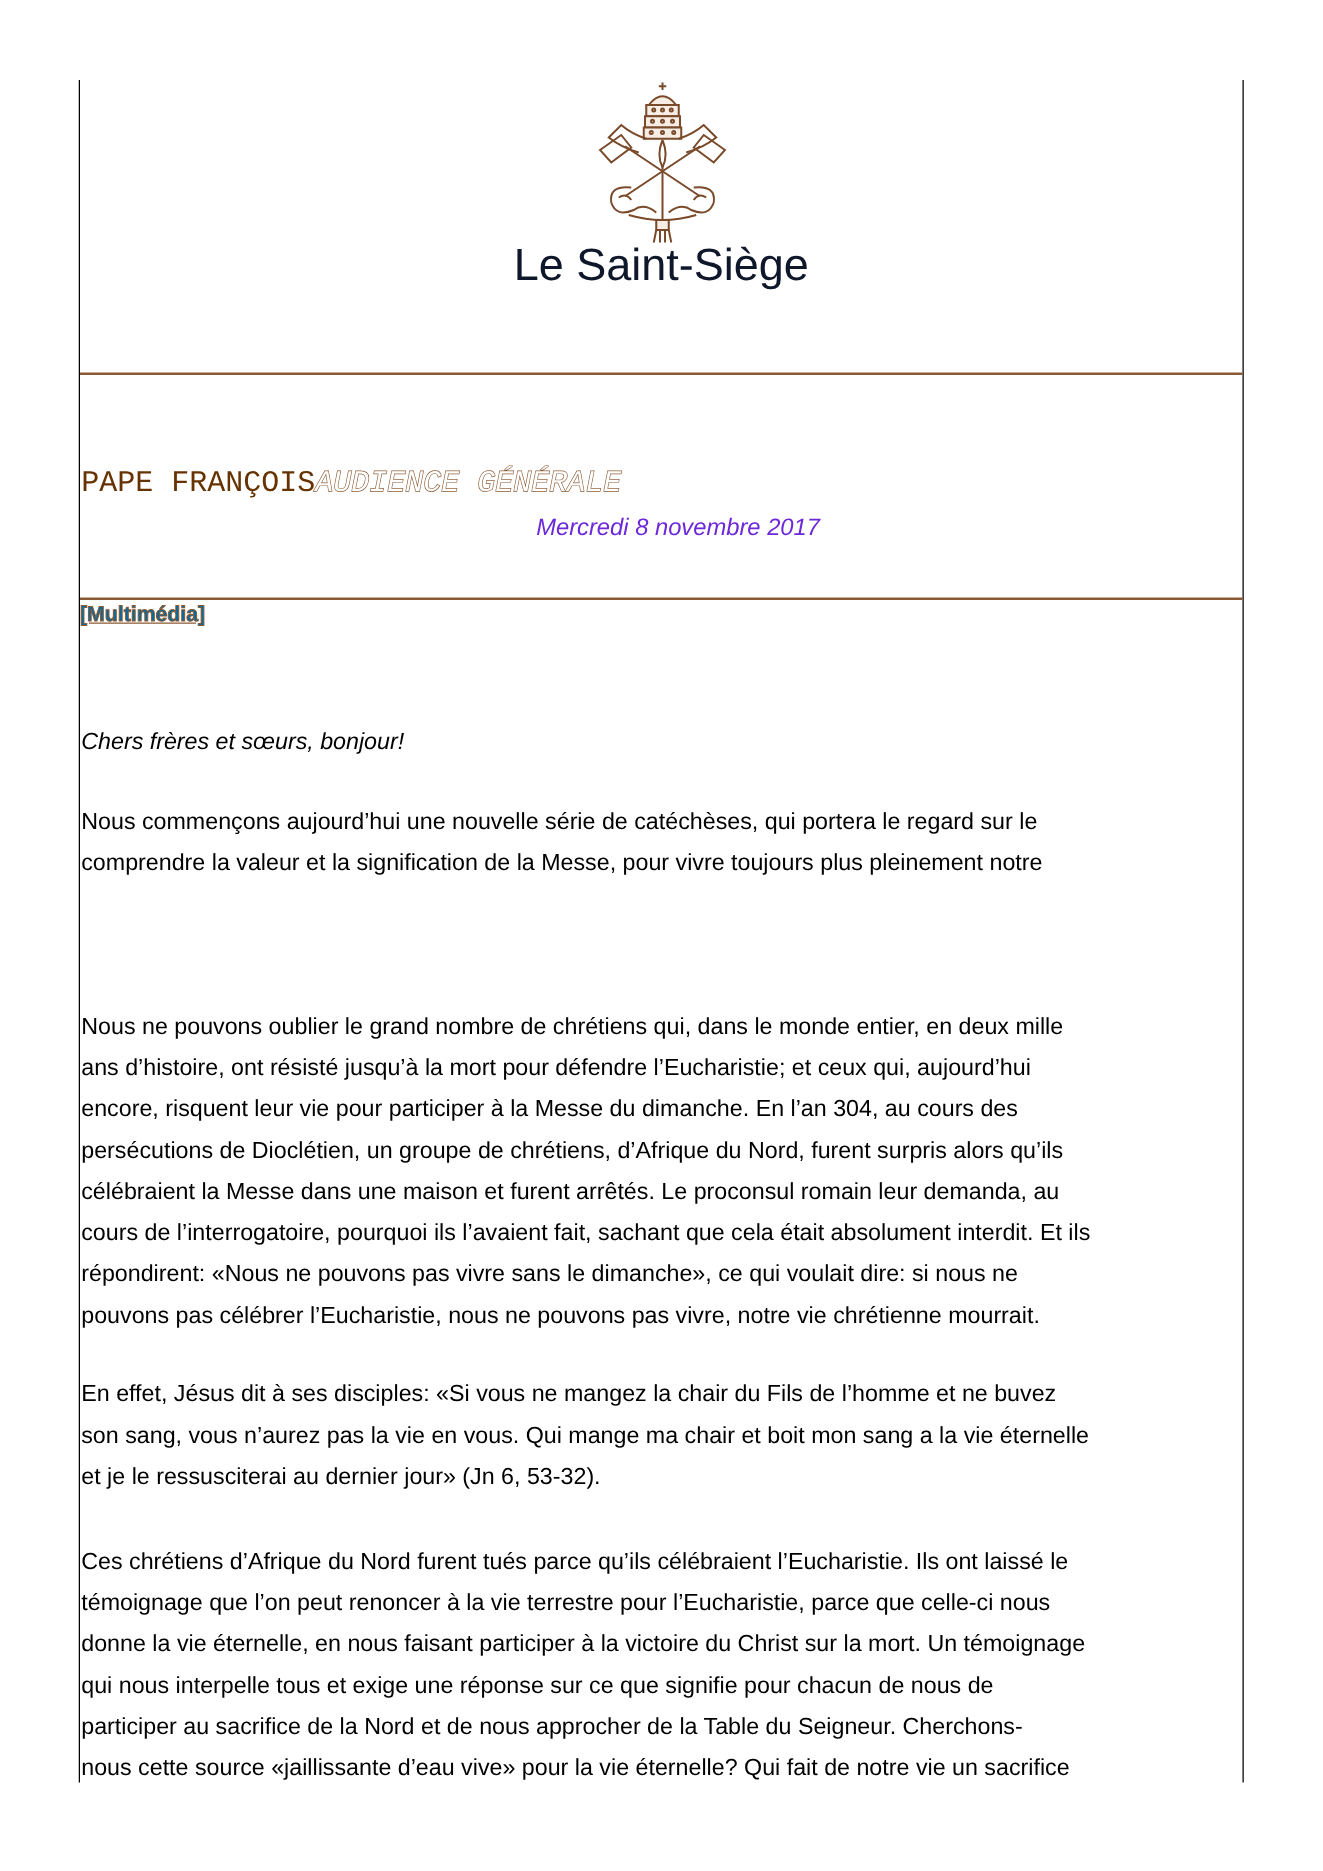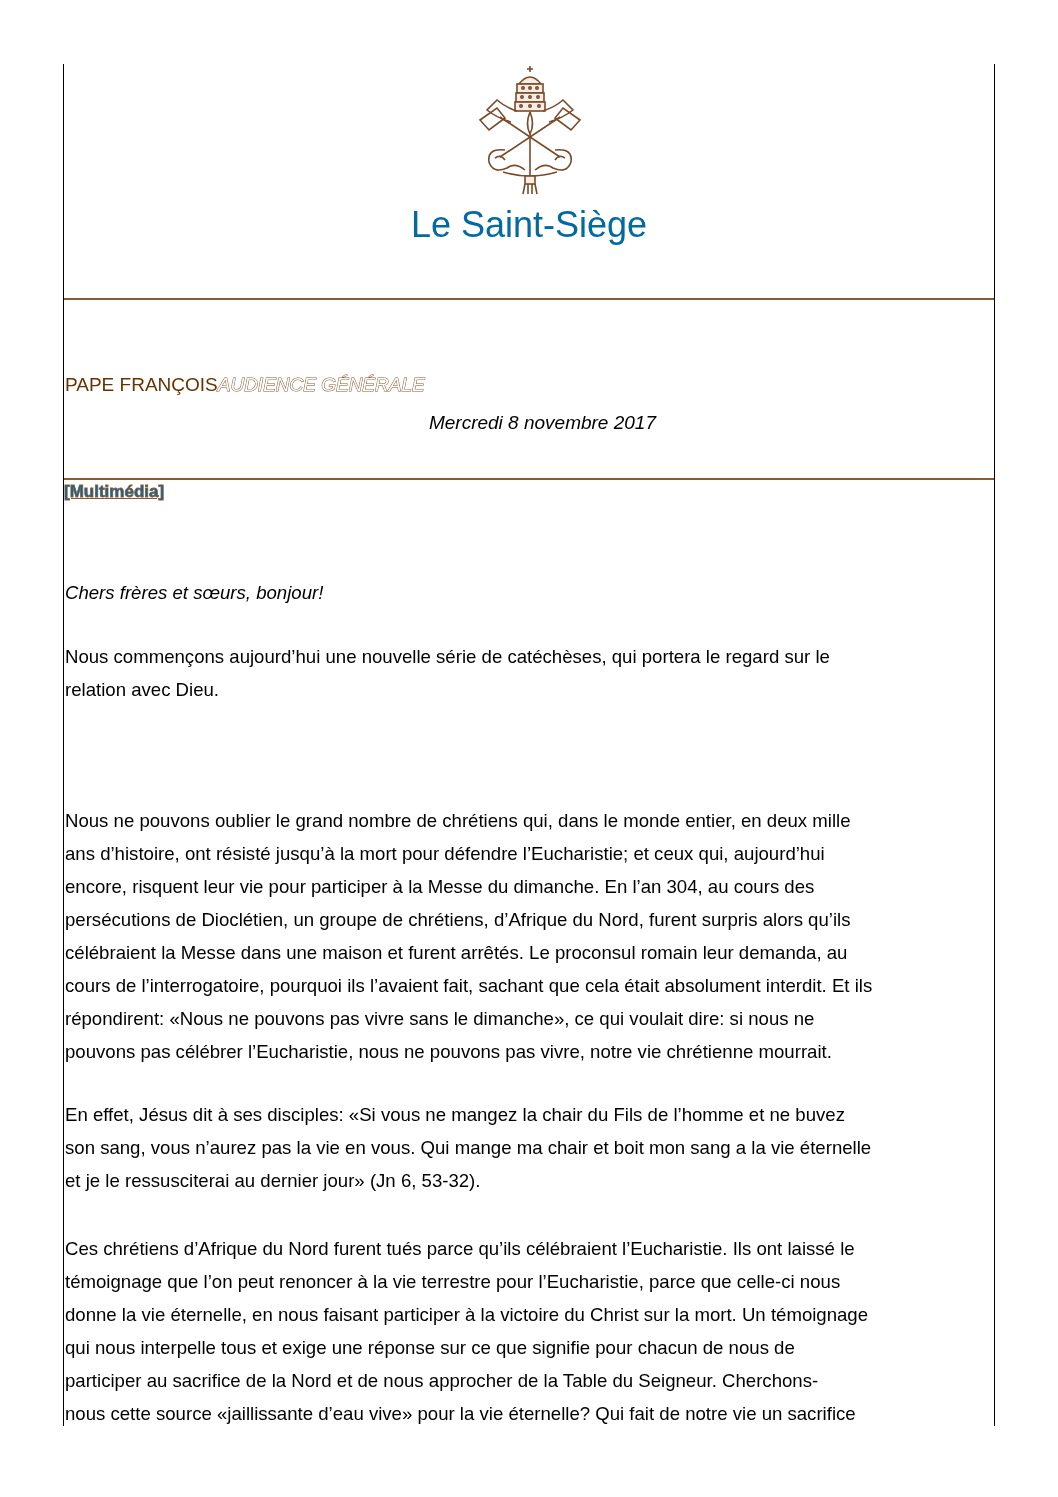--- a/index.html
+++ b/index.html
@@ -3,39 +3,39 @@
   <meta charset="utf-8">
   <style>
     html, body { margin: 0; padding: 0; background: #ffffff; }
     body { width: 1058px; height: 1497px; position: relative; overflow: hidden; }
     .frame {
       position: absolute; left: 63px; top: 64px; width: 930px; height: 1362px;
       border-left: 1.5px solid #000; border-right: 1.5px solid #000;
     }
     .emblem { position: absolute; left: 475px; top: 62px; width: 110px; height: 135px; }
     .site-title {
-      position: absolute; left: 0; right: 0; top: 204px; text-align: center;
-      font-family: "Liberation Sans", sans-serif; font-size: 36px; color: #0369a1;
+      position: absolute; left: 0; right: 0; top: 191px; text-align: center;
+      font-family: "Liberation Sans", sans-serif; font-size: 36px; color: #0f172a;
     }
     .rule { position: absolute; left: 64px; width: 930px; height: 2px; background: #8a5a33; }
     .rule.r1 { top: 298px; }
     .rule.r2 { top: 478px; }
     .heading-line {
       position: absolute; left: 65px; top: 374px;
-      font-family: Liberation Sans, sans-serif; font-size: 19px; color: #663300;
+      font-family: Liberation Mono, monospace; font-size: 24px; color: #663300;
     }
     .heading-line .audience {
       font-style: italic; color: #fff;
       -webkit-text-stroke: 1px #8a5a33; paint-order: stroke;
       text-shadow: 0 0 0 #8a5a33;
       color: #ffffff;
     }
     .date {
       position: absolute; left: 0; width: 656px; top: 412px; text-align: right;
-      font-family: "Liberation Sans", sans-serif; font-style: italic; font-size: 19px; color: #000000;
+      font-family: "Liberation Sans", sans-serif; font-style: italic; font-size: 19px; color: #6d28d9;
     }
     .multimedia {
       position: absolute; left: 64px; top: 482px;
       font-family: "Liberation Sans", sans-serif; font-size: 17px; font-weight: bold;
       color: #0369a1; -webkit-text-stroke: 0.8px #8a5a33;
       text-decoration: underline; text-decoration-color: #8a5a33;
       cursor: pointer;
     }
     .body-text {
       position: absolute; left: 65px; width: 836px;
@@ -108,21 +108,21 @@
 
 <div class="body-text greeting">
   <p>Chers frères et sœurs, bonjour!</p>
 </div>
 
 <div class="body-text p1">
   <p>
       <span class="line">Nous commençons aujourd’hui une nouvelle série de catéchèses, qui portera le regard sur le</span>
     </p>
   <p>
-      <span class="line">relation avec Dieu.</span>
+      <span class="line">comprendre la valeur et la signification de la Messe, pour vivre toujours plus pleinement notre</span>
     </p>
 </div>
 
 <div class="body-text p2">
   <p>
       <span class="line">Nous ne pouvons oublier le grand nombre de chrétiens qui, dans le monde entier, en deux mille</span>
     </p>
   <p>
       <span class="line">ans d’histoire, ont résisté jusqu’à la mort pour défendre l’Eucharistie; et ceux qui, aujourd’hui</span>
     </p>

